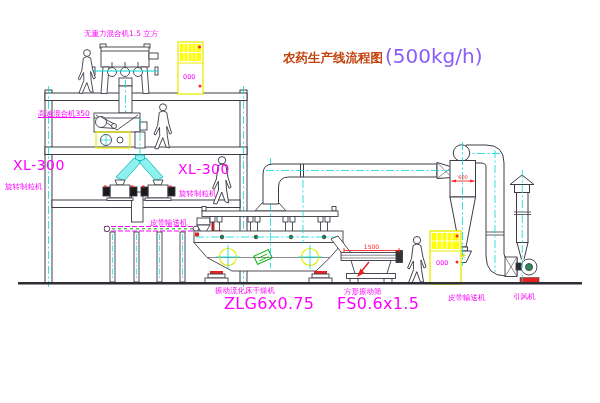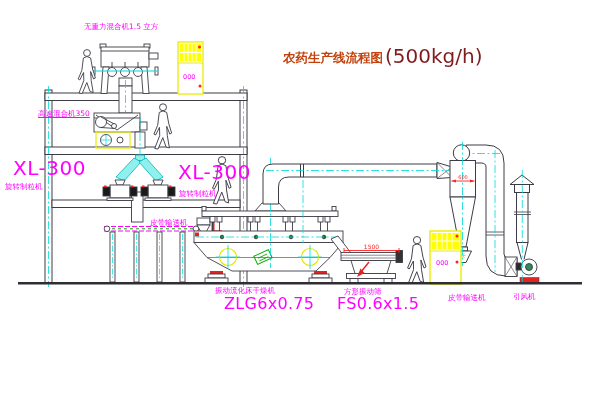--- a/index.html
+++ b/index.html
@@ -1,25 +1,25 @@
 <!DOCTYPE html>
 <html><head>
 <meta charset="utf-8">
 <style>
   html,body{margin:0;padding:0;background:#fff;}
   #stage{position:relative;width:600px;height:403px;background:#ffffff;overflow:hidden;
          font-family:"DejaVu Sans",sans-serif;}
   #stage svg{position:absolute;left:0;top:0;}
   .label{position:absolute;color:#ff00ff;white-space:nowrap;line-height:1;}
   .sm{font-size:7.5px;}
-  .model{font-size:20px;letter-spacing:.5px;}
+  .model{font-size:14px;letter-spacing:.5px;}
   .mid{font-size:16px;letter-spacing:.3px;}
   .title-zh{position:absolute;left:283px;top:52px;font-size:12.5px;font-weight:bold;
             color:#c2410c;white-space:nowrap;line-height:1;}
-  .title-cap{position:absolute;left:385px;top:46px;font-size:20px;color:#7f1d1d;
+  .title-cap{position:absolute;left:385px;top:46px;font-size:20px;color:#8b5cf6;
              white-space:nowrap;line-height:1;}
 </style>
 </head>
 <body>
 
 <div id="stage">
 
 <svg width="600" height="403" viewBox="0 0 600 403">
   <defs>
     <g id="person-shape" stroke="#3c3c46" stroke-width="0.9" fill="#ffffff">
@@ -318,21 +318,21 @@
   <use href="#person-shape" transform="translate(417,283.5) scale(1.07)"></use>
 
   <g>
     <line x1="18" y1="283.2" x2="582" y2="283.2" stroke="#2e2e34" stroke-width="2.4"></line>
   </g>
 </svg>
 
 <div class="title-zh">农药生产线流程图</div>
 <div class="title-cap">(500kg/h)</div>
 
-<div class="label sm" style="left:84px;top:23px;">无重力混合机1.5 立方</div>
+<div class="label sm" style="left:84px;top:30px;">无重力混合机1.5 立方</div>
 <div class="label sm" style="left:38px;top:110px;text-decoration:underline;">高速混合机350</div>
 <div class="label model" style="left:13px;top:158px;">XL-300</div>
 <div class="label sm" style="left:5px;top:183px;">旋转制粒机</div>
 <div class="label model" style="left:178px;top:162px;">XL-300</div>
 <div class="label sm" style="left:179px;top:190px;">旋转制粒机</div>
 <div class="label sm" style="left:150px;top:211px;margin-top:8px;">皮带输送机</div>
 <div class="label sm" style="left:215px;top:287px;">振动流化床干燥机</div>
 <div class="label mid" style="left:224px;top:296px;">ZLG6x0.75</div>
 <div class="label sm" style="left:344px;top:288px;">方形振动筛</div>
 <div class="label mid" style="left:337px;top:296px;">FS0.6x1.5</div>

